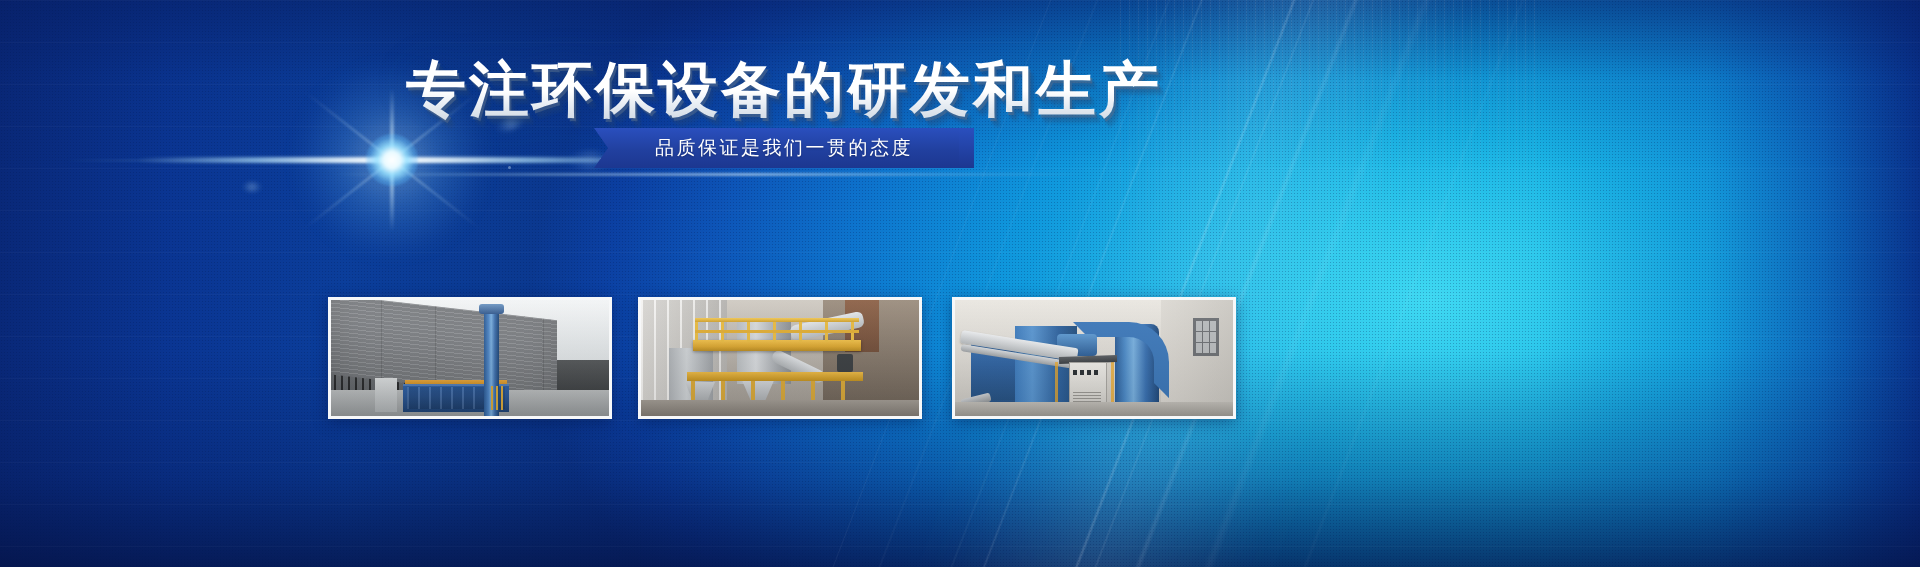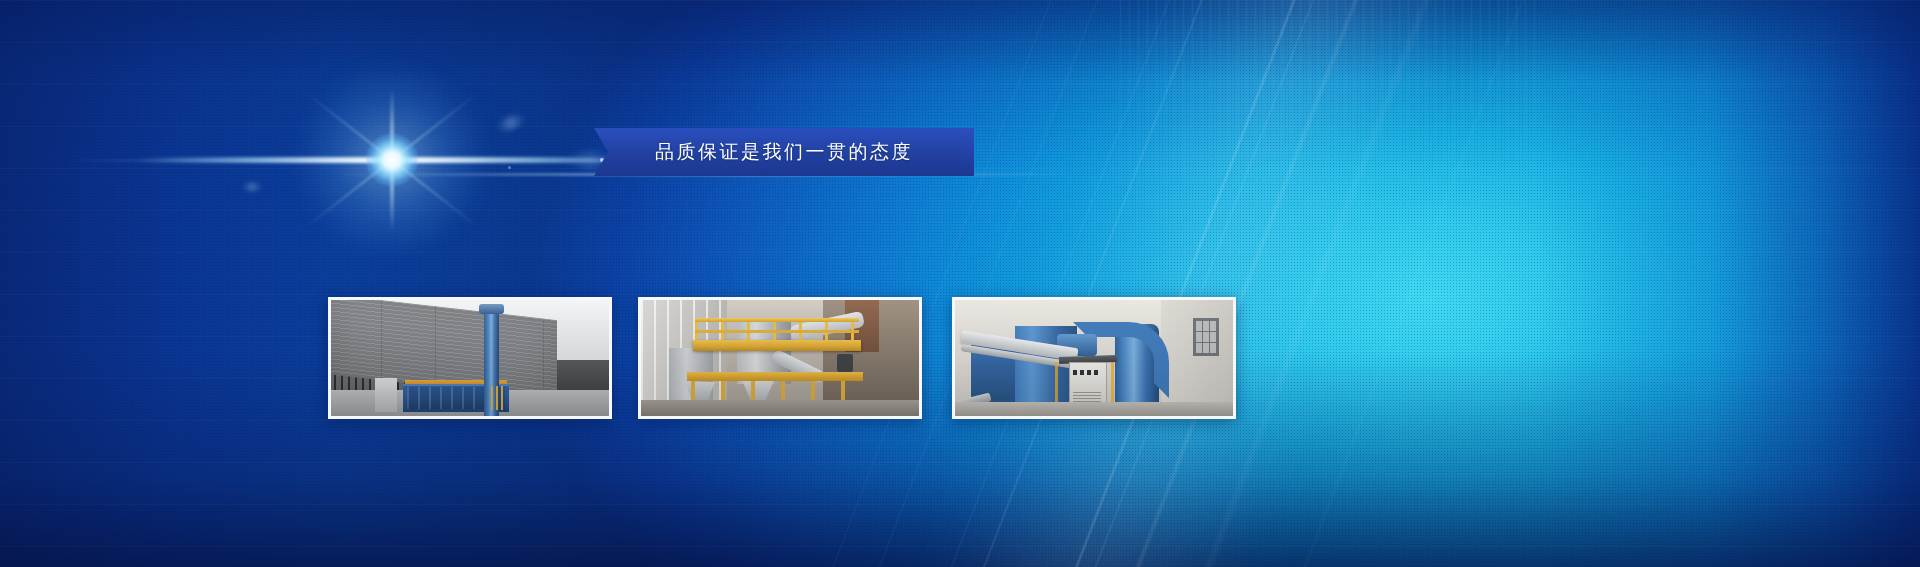--- a/index.html
+++ b/index.html
@@ -175,21 +175,21 @@
     white-space:nowrap;
   }
 
   
   .ribbon-wrap{
     position:absolute;top:128px;left:0;width:1568px;
     display:flex;justify-content:center;align-items:center;
   }
   .ribbon{
     position:relative;
-    width:380px;height:48px;
+    width:380px;height:40px;
     display:flex;align-items:center;justify-content:center;
     background:linear-gradient(180deg,#2a4fbe 0%,#21409f 55%,#1c3790 100%);
     clip-path:polygon(0 0,100% 0,100% 100%,0 100%,14px 50%);
     box-shadow:0 2px 10px rgba(5,25,80,.35);
   }
   .ribbon::after{
     content:"";position:absolute;right:0;top:0;width:15px;height:100%;
     background:linear-gradient(180deg,#2a4fbe,#1c3790);
     clip-path:polygon(0 0,100% 0,100% 100%,0 100%);
   }
@@ -419,20 +419,21 @@
     <div class="flare-d1"></div>
     <div class="flare-d2"></div>
     <div class="flare-core"></div>
     <div class="flare-ghost gh1"></div>
     <div class="flare-ghost gh2"></div>
     <div class="flare-ghost gh3"></div>
   </div>
 
   <div class="content">
 
+    <div class="headline">专注环保设备的研发和生产</div>
 
     <div class="ribbon-wrap">
       <div class="ribbon">
         <span class="ribbon-text">品质保证是我们一贯的态度</span>
       </div>
     </div>
 
 
     <div class="photos">
 

